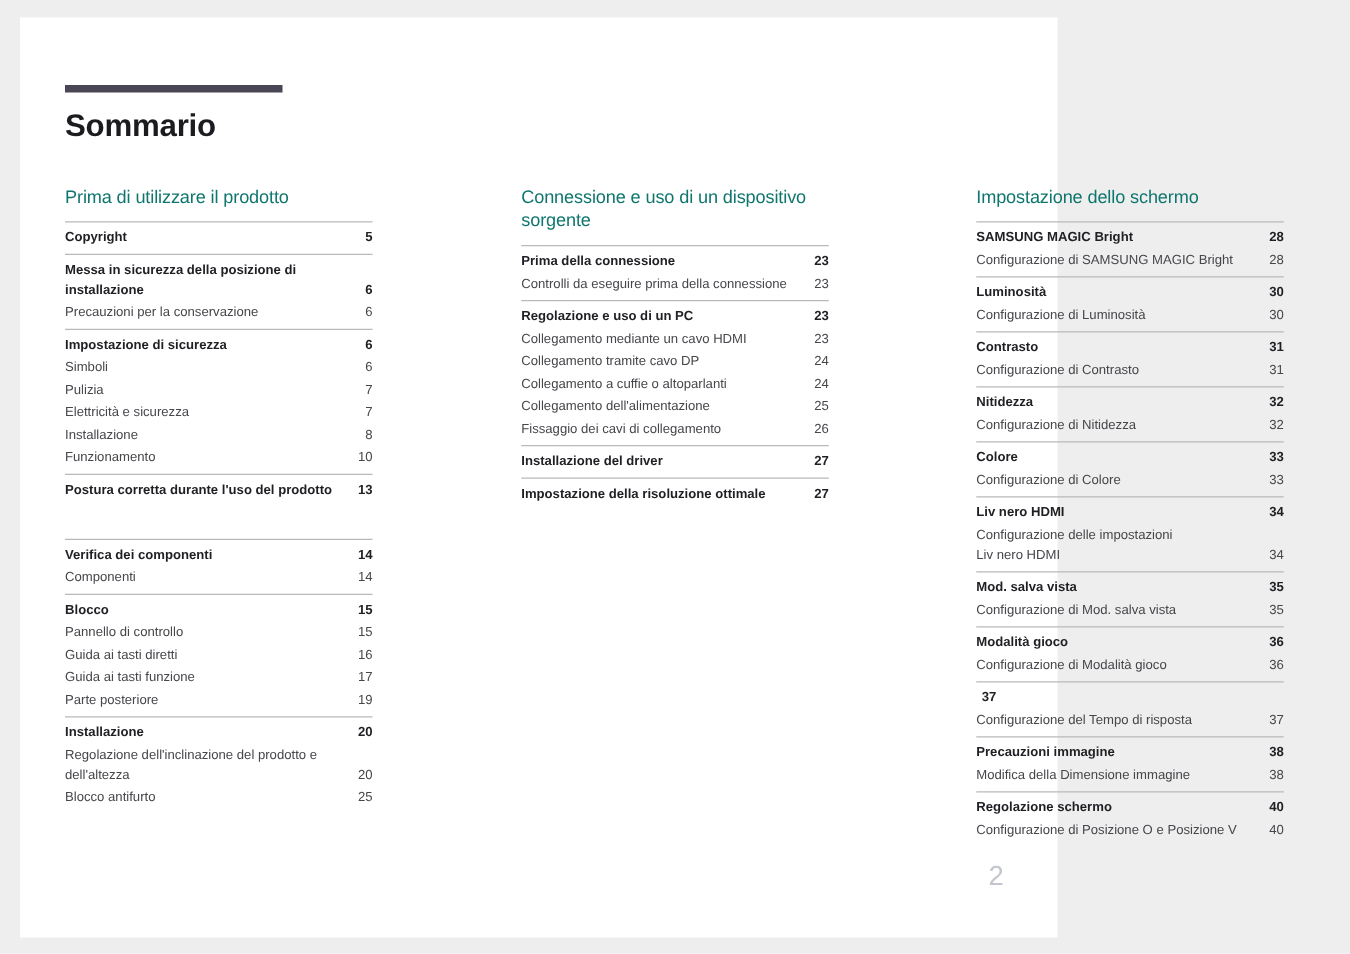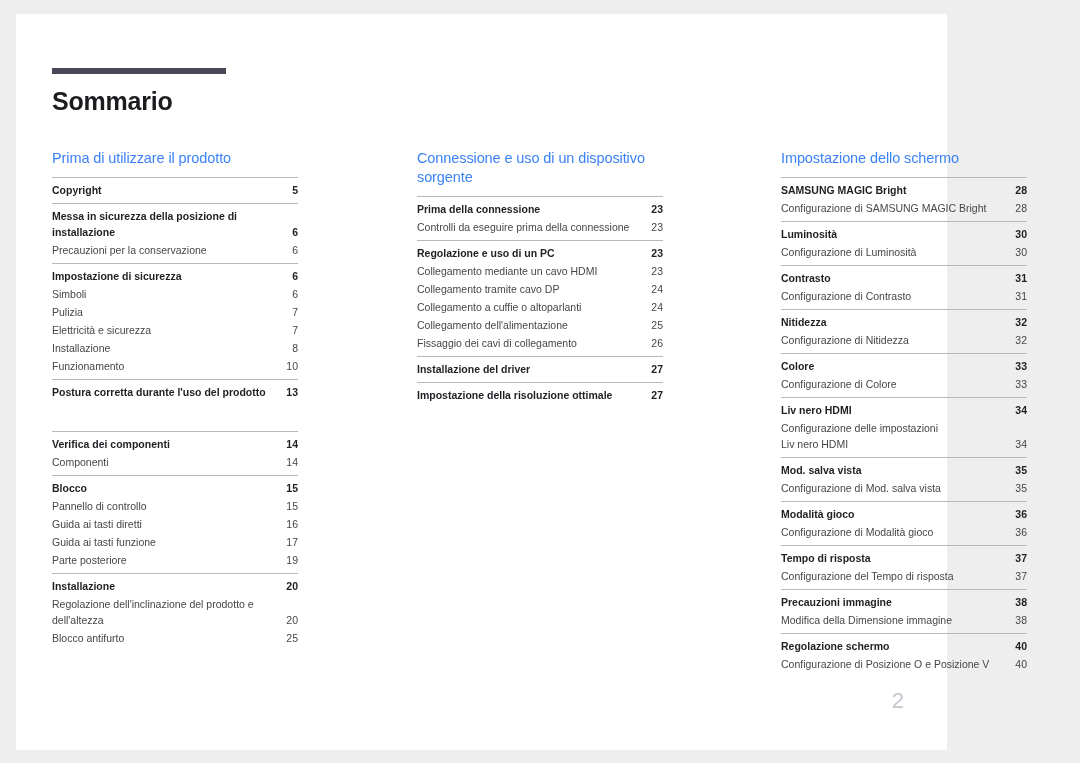--- a/index.html
+++ b/index.html
@@ -11,21 +11,21 @@
     width: 1080px;
     height: 763px;
     background: #eeeeee;
     font-family: "Liberation Sans", sans-serif;
     overflow: hidden;
   }
   #page {
     position: absolute;
     left: 16px;
     top: 14px;
-    width: 931px;
+    width: 830px;
     height: 736px;
     background: #ffffff;
     box-sizing: border-box;
   }
   
   #title-block {
     position: absolute;
     left: 36px;
     top: 54px;
   }
@@ -49,21 +49,21 @@
     width: 246px;
   }
   #col-1 { left: 36px; }
   #col-2 { left: 401px; }
   #col-3 { left: 765px; }
 
   .section { margin-bottom: 0; }
   .section + .section { margin-top: 26px; }
 
   .section-title {
-    color: #3b82f6;
+    color: #0f766e;
     font-size: 14.5px;
     font-weight: normal;
     line-height: 19px;
     margin: 0 0 9px 0;
     letter-spacing: -0.1px;
   }
   .section-title.two-line { margin-bottom: 9px; }
 
   .group {
     border-top: 1px solid #b9b9bd;
@@ -374,21 +374,20 @@
             <span class="label">Modalità gioco</span>
             <span class="page">36</span>
           </div>
           <div class="entry minor">
             <span class="label">Configurazione di Modalità gioco</span>
             <span class="page">36</span>
           </div>
         </div>
         <div class="group">
           <div class="entry major">
-            <span class="label">Tempo di risposta</span>
             <span class="page">37</span>
           </div>
           <div class="entry minor">
             <span class="label">Configurazione del Tempo di risposta</span>
             <span class="page">37</span>
           </div>
         </div>
         <div class="group">
           <div class="entry major">
             <span class="label">Precauzioni immagine</span>

